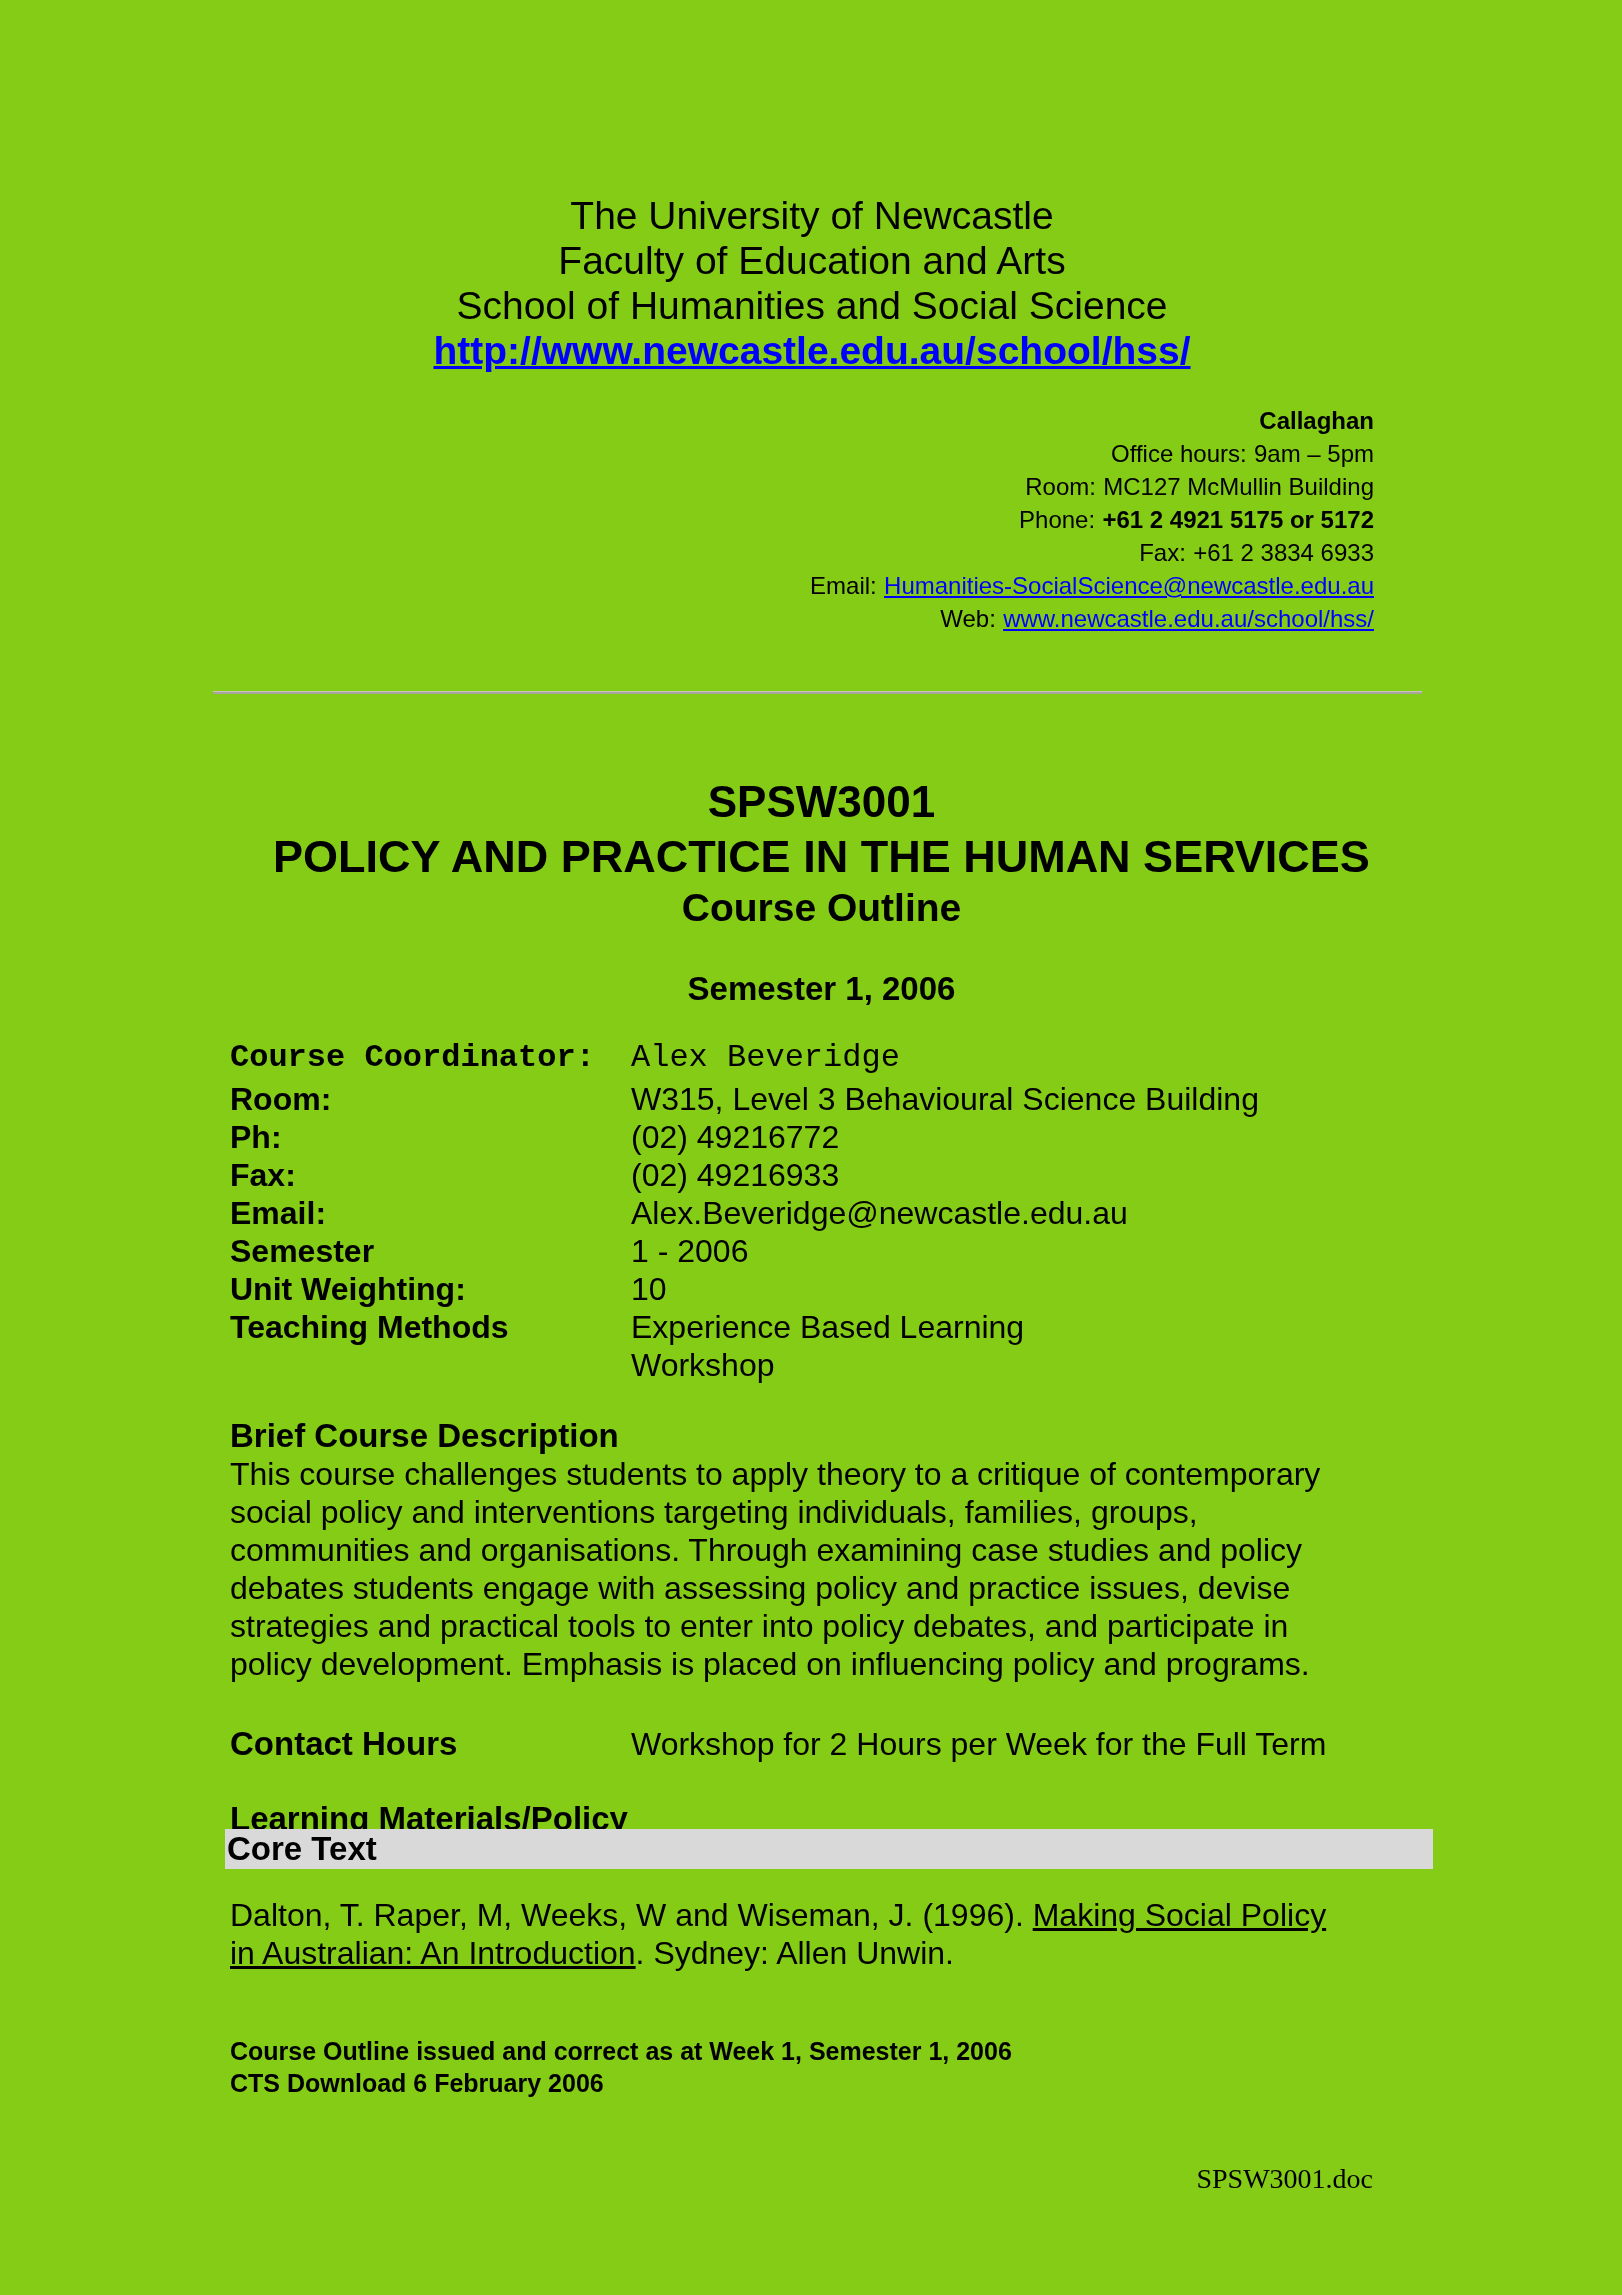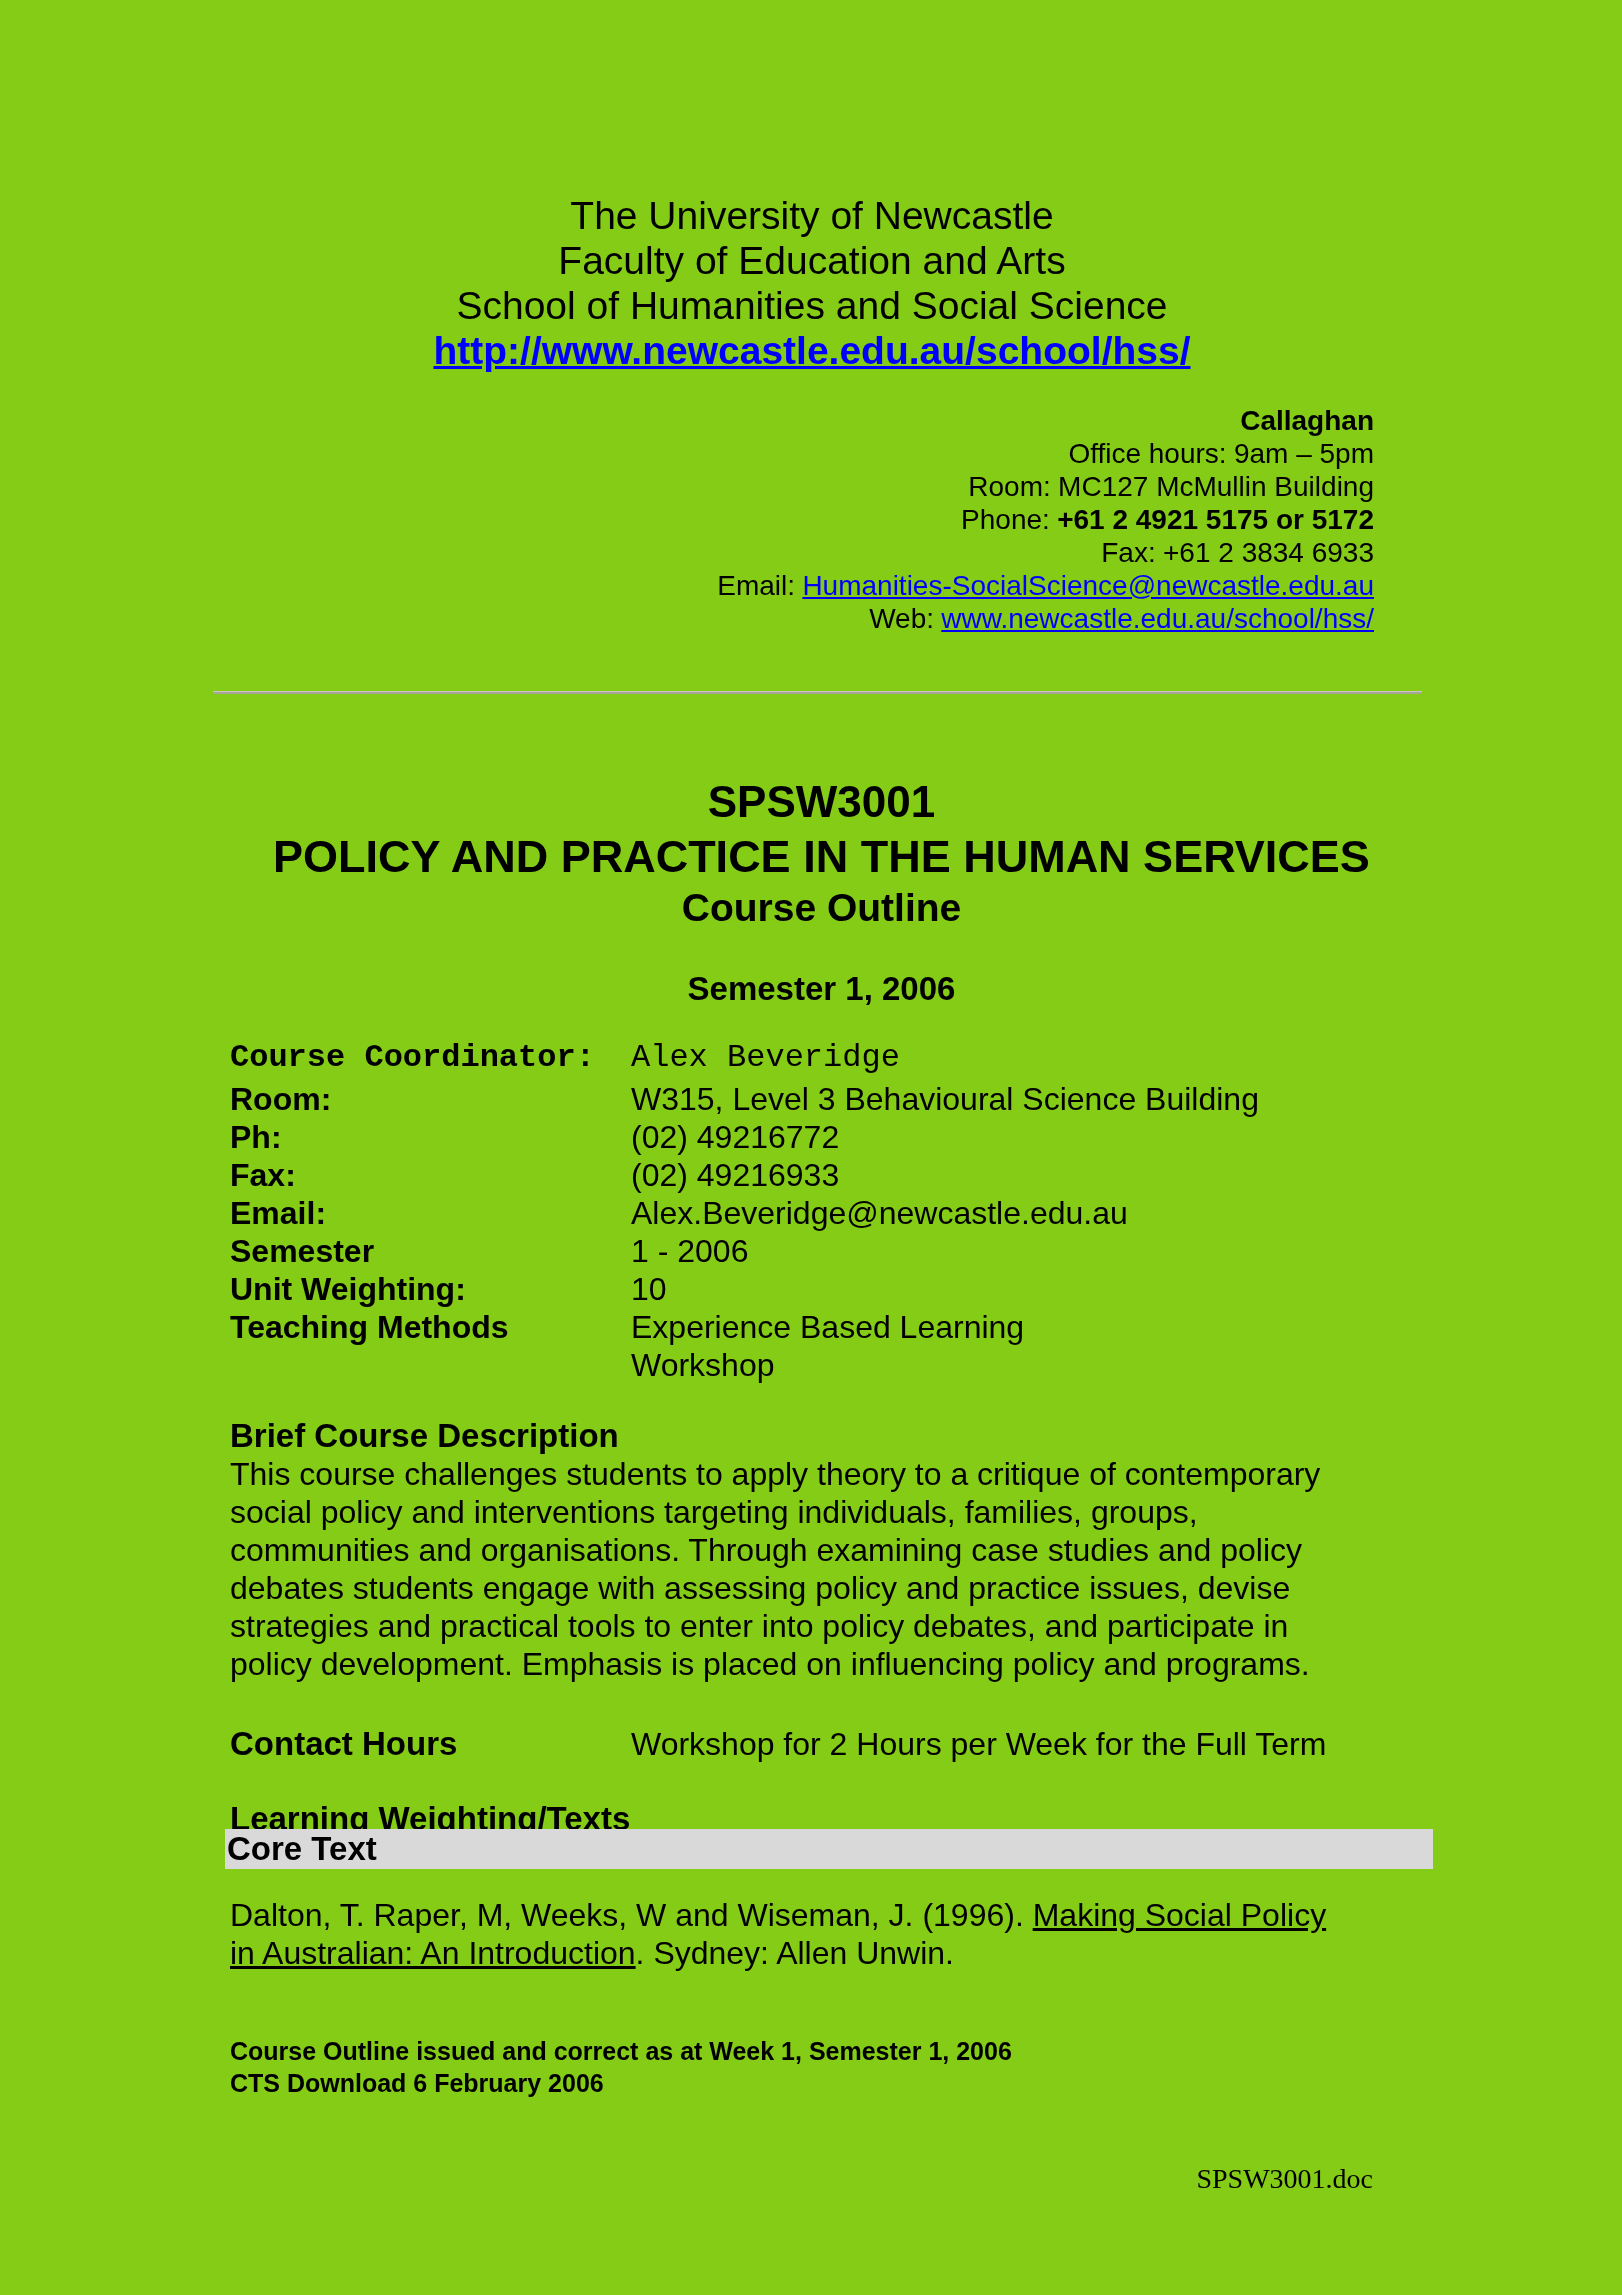--- a/index.html
+++ b/index.html
@@ -11,21 +11,21 @@
   .b { font-weight:bold; }
   .link { color:#0000ff; text-decoration:underline; cursor:pointer; }
   .u { text-decoration:underline; }
 
   .header {
     position:absolute; top:193px; left:230px; width:1164px;
     text-align:center; font-size:39px; line-height:45px;
   }
   .contact {
     position:absolute; top:404px; right:249px;
-    text-align:right; font-size:28px; line-height:33px; white-space:nowrap;
+    text-align:right; font-size:24px; line-height:33px; white-space:nowrap;
   }
   .contact .lbl { font-weight:normal; margin-right:7.3px; }
 
   .rule {
     position:absolute; top:691px; left:213px; width:1209px; height:2.4px;
     background:#a8a59a; border-top:0.8px solid #c9c6bb;
   }
 
   .t-code, .t-title, .t-sub, .t-sem {
     position:absolute; left:230px; width:1183px; text-align:center; font-weight:bold;
@@ -157,21 +157,21 @@
     <div>debates students engage with assessing policy and practice issues, devise</div>
     <div>strategies and practical tools to enter into policy debates, and participate in</div>
     <div>policy development. Emphasis is placed on influencing policy and programs.</div>
   </div>
 
   <div class="chrow">
     <div class="dlabel">Contact Hours</div>
     <div class="dvalue">Workshop for 2 Hours per Week for the Full Term</div>
   </div>
 
-  <div class="sechead materials">Learning Weighting/Texts</div>
+  <div class="sechead materials">Learning Materials/Policy</div>
 
   <div class="corebar">
     <span>Core Text</span>
   </div>
 
   <div class="refblock">
     <div><span>Dalton, T. Raper, M, Weeks, W and Wiseman, J. (1996). </span><span class="u">Making Social Policy</span></div>
     <div><span class="u">in Australian: An Introduction</span><span>. Sydney: Allen Unwin.</span></div>
   </div>
 

